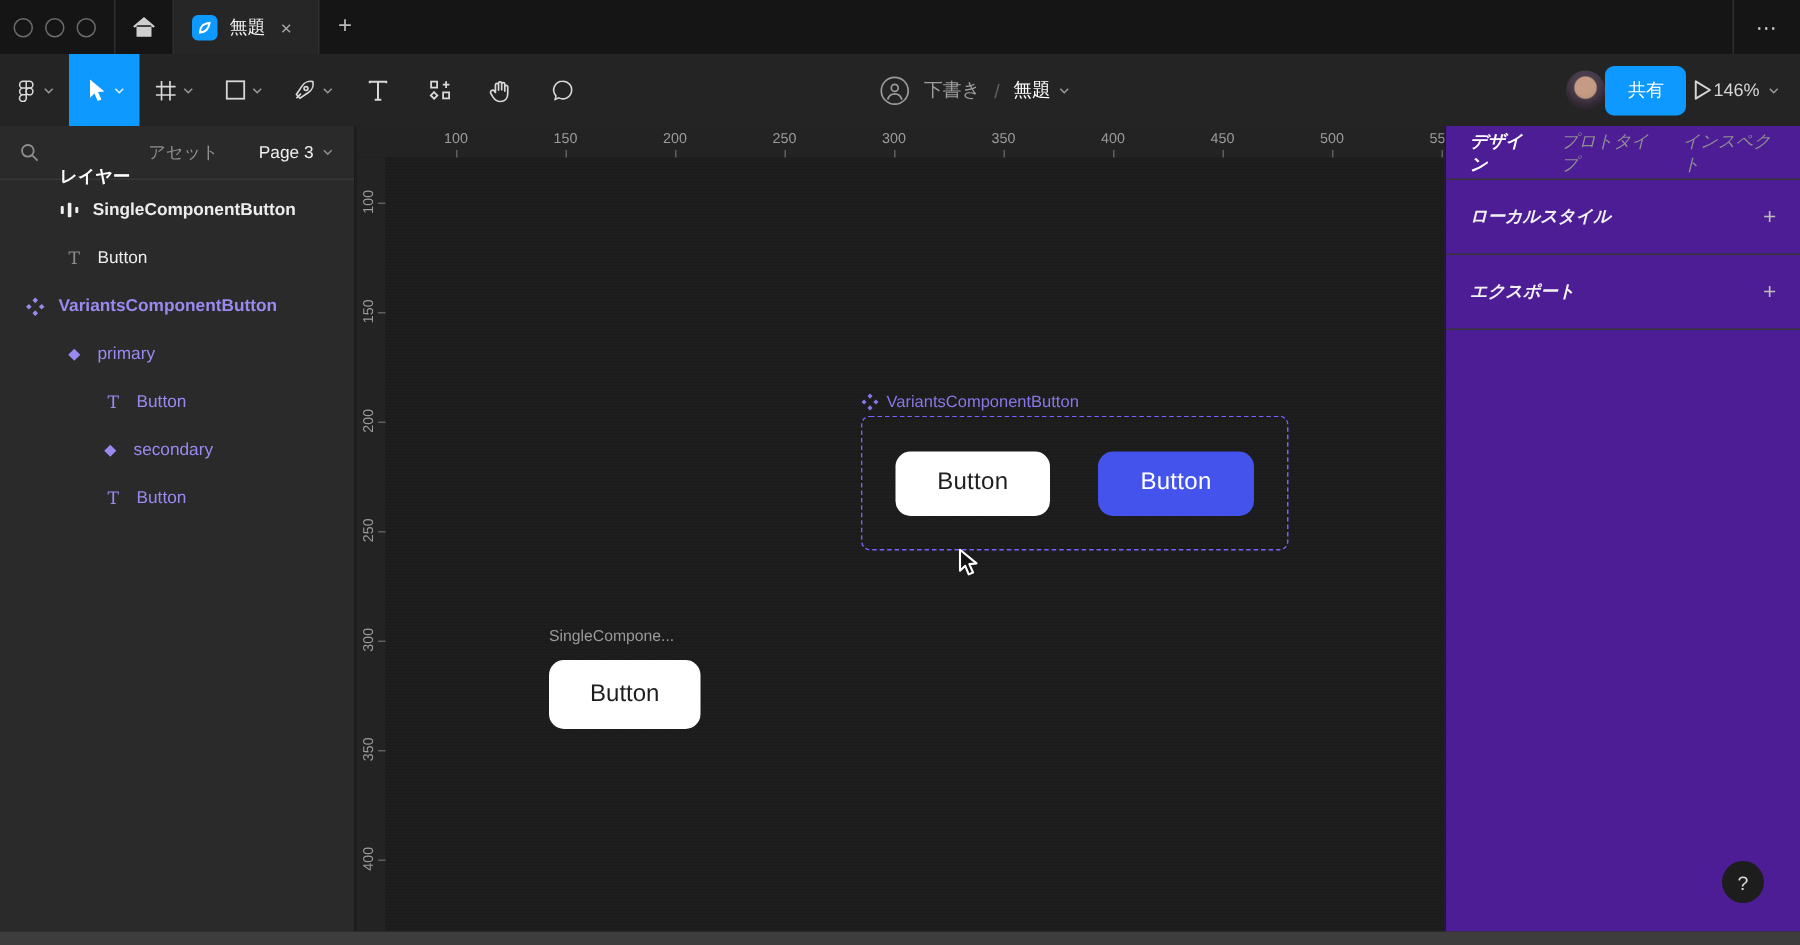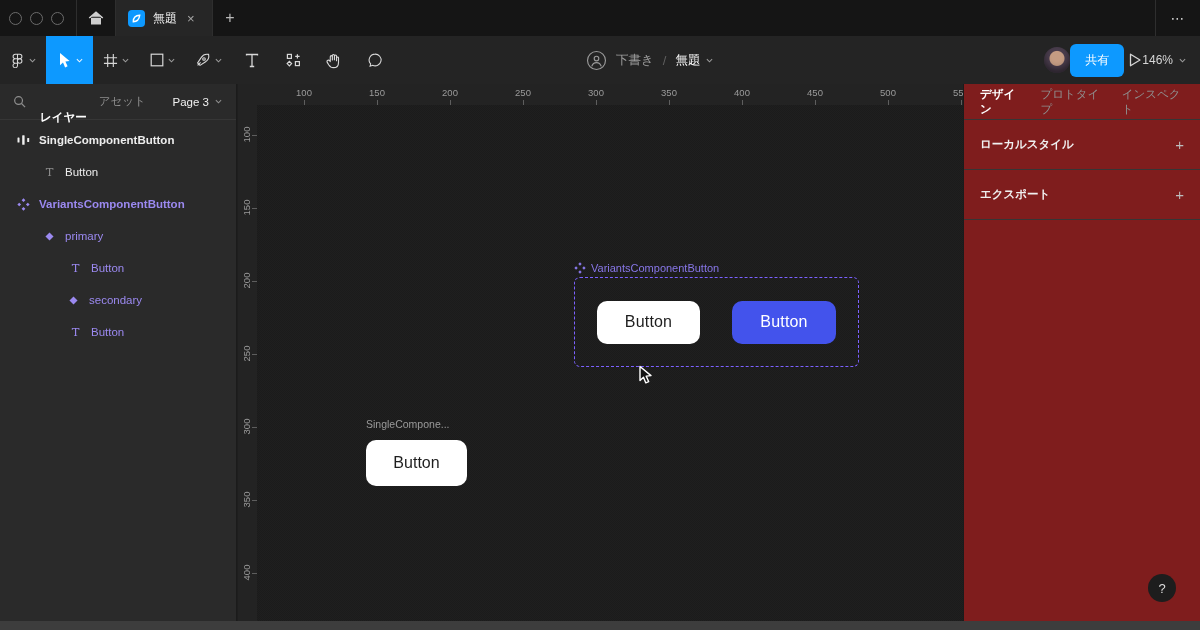--- a/index.html
+++ b/index.html
@@ -53,21 +53,21 @@
   .page-select .chev { color:#8f8f8f; }
   .layers-list { padding-top:4px; }
   .layer-row { height:32px; display:flex; align-items:center; font-size:11.5px; }
   .layer-icon { width:15px; display:flex; justify-content:center; margin-right:8px; flex:none; }
   .layer-row.c-white { color:#ededed; }
   .layer-row.c-purple { color:#9b89f0; }
   .layer-row.bold { font-weight:700; }
   .t-glyph { font-family:"DejaVu Serif","Liberation Serif",serif; font-size:11.5px; color:#8c8c8c; }
   .c-purple .t-glyph { color:#9b89f0; }
 
-  .right-panel { position:absolute; right:0; top:84px; width:237px; height:537px; background:#7f1d1d; border-left:1px solid #1b1b1b; }
+  .right-panel { position:absolute; right:0; top:84px; width:237px; height:537px; background:#4c1d95; border-left:1px solid #1b1b1b;font-style:italic; }
   .rp-tabs { height:36px; display:flex; align-items:center; gap:19px; padding:0 16px; border-bottom:1px solid #363636; }
   .rp-tab { font-size:11.5px; color:#8f8f8f; }
   .rp-tab.active { color:#fff; font-weight:700; }
   .rp-section { border-bottom:1px solid #363636; padding:15px 16px; }
   .rp-title { font-size:11.5px; font-weight:700; color:#f0f0f0; }
   .fill-row { display:flex; align-items:center; margin-top:17px; }
   .swatch { width:14px; height:14px; border-radius:2px; background:#1e1e1e; border:1px solid #565656; margin-right:8px; }
   .fill-hex { font-size:11.5px; color:#e6e6e6; width:66px; }
   .fill-opacity { font-size:11.5px; color:#e6e6e6; }
   .fill-row .eye { margin-left:auto; color:#d0d0d0; display:flex; }
@@ -285,21 +285,21 @@
       <span class="page-select">
         <span>Page 3</span>
         <span class="chev">
             <svg width="7" height="5" viewBox="0 0 8 5" fill="none" stroke="currentColor" stroke-width="1.2">
               <path d="M1 1l3 3 3-3"></path>
             </svg>
           </span>
       </span>
     </div>
     <div class="layers-list" id="layers-list">
-        <div class="layer-row c-white bold" style="padding-left: 16px;">
+        <div class="layer-row c-white bold" style="padding-left: 0; justify-content: center;">
           <span class="layer-icon">
             <svg width="13" height="12" viewBox="0 0 13 12" fill="#f0f0f0">
               <rect x="0.5" y="3.4" width="2" height="5.2" rx="0.6"></rect>
               <rect x="5.2" y="1.2" width="2.4" height="9.6" rx="0.6"></rect>
               <rect x="10.2" y="4" width="2" height="4" rx="0.6"></rect>
             </svg>
           </span>
           <span>SingleComponentButton</span>
         </div>
         <div class="layer-row c-white" style="padding-left: 42px;">

